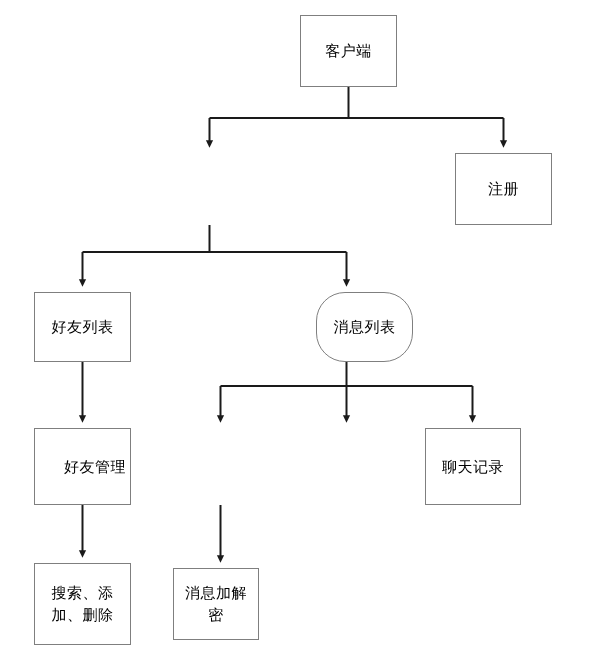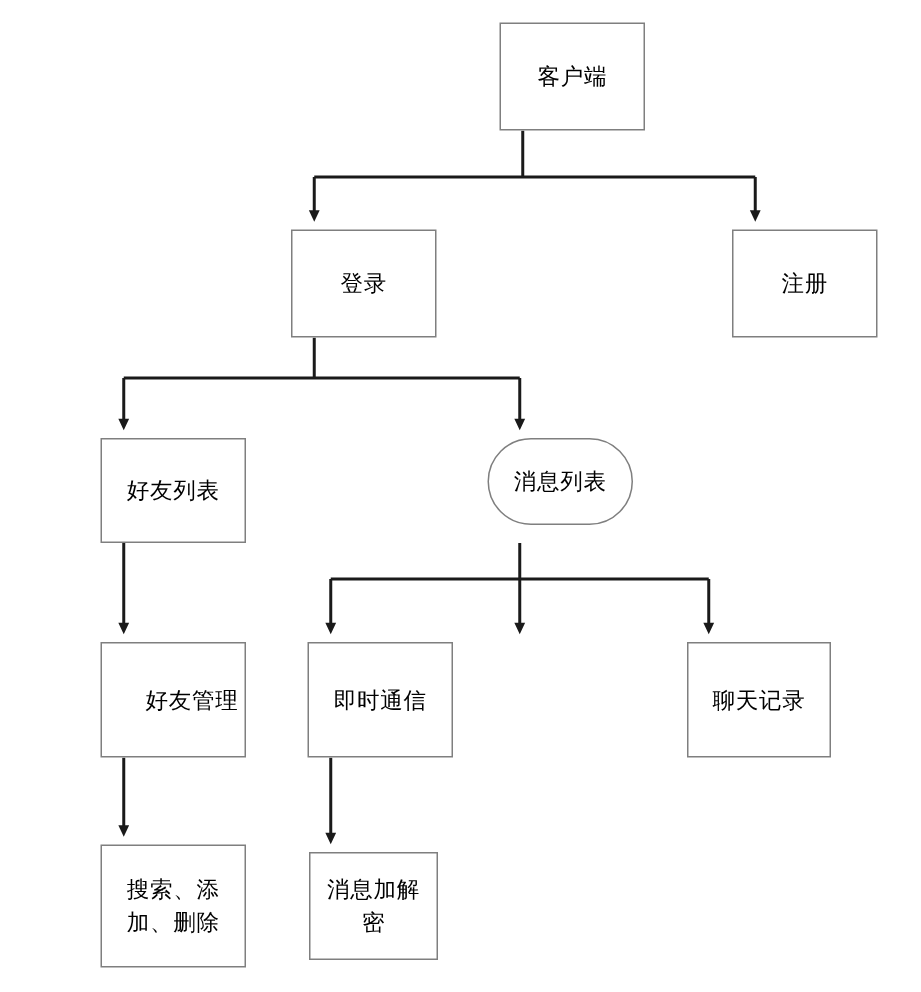--- a/index.html
+++ b/index.html
@@ -27,21 +27,20 @@
   }
   .node-box {
     position: absolute;
     box-sizing: border-box;
     background: #ffffff;
     border: 1px solid #7f7f7f;
     display: flex;
     align-items: center;
     justify-content: center;
     text-align: center;
-    margin-left: 33px;
   }
   .node-label {
     font-family: "DejaVu Sans", "Liberation Sans", sans-serif;
     font-size: 15px;
     line-height: 22px;
     color: #000000;
     letter-spacing: 0.5px;
     padding: 0 4px;
     white-space: pre-line;
   }
@@ -81,43 +80,37 @@
 
       <path d="M 220.5 505 L 220.5 559" marker-end="url(#arrowhead)"></path>
 
     </g>
   </svg>
 
   <div class="node-box" style="left:300px; top:15px; width:97px; height:72px;">
     <span class="node-label">客户端</span>
   </div>
 
-  <div class="node-box" style="left:161px; top:153px; width:97px; height:72px;">
-    <span class="node-label">登录</span>
-  </div>
 
   <div class="node-box" style="left:34px; top:292px; width:97px; height:70px;">
     <span class="node-label">好友列表</span>
   </div>
 
   <div class="node-box" style="left:455px; top:153px; width:97px; height:72px;">
     <span class="node-label">注册</span>
   </div>
 
-  <div class="node-box" style="left:292px; top:292px; width:97px; height:58px;border-radius:29px;">
+  <div class="node-box" style="left:316px; top:292px; width:97px; height:70px;border-radius:29px;">
     <span class="node-label">消息列表</span>
   </div>
 
   <div class="node-box" style="left:34px; top:428px; width:97px; height:77px;justify-content:flex-end;">
     <span class="node-label">好友管理</span>
   </div>
 
-  <div class="node-box" style="left:172px; top:428px; width:97px; height:77px;">
-    <span class="node-label">即时通信</span>
-  </div>
 
 
   <div class="node-box" style="left:425px; top:428px; width:96px; height:77px;">
     <span class="node-label">聊天记录</span>
   </div>
 
   <div class="node-box" style="left:34px; top:563px; width:97px; height:82px;">
     <span class="node-label">搜索、添
 加、删除</span>
   </div>

